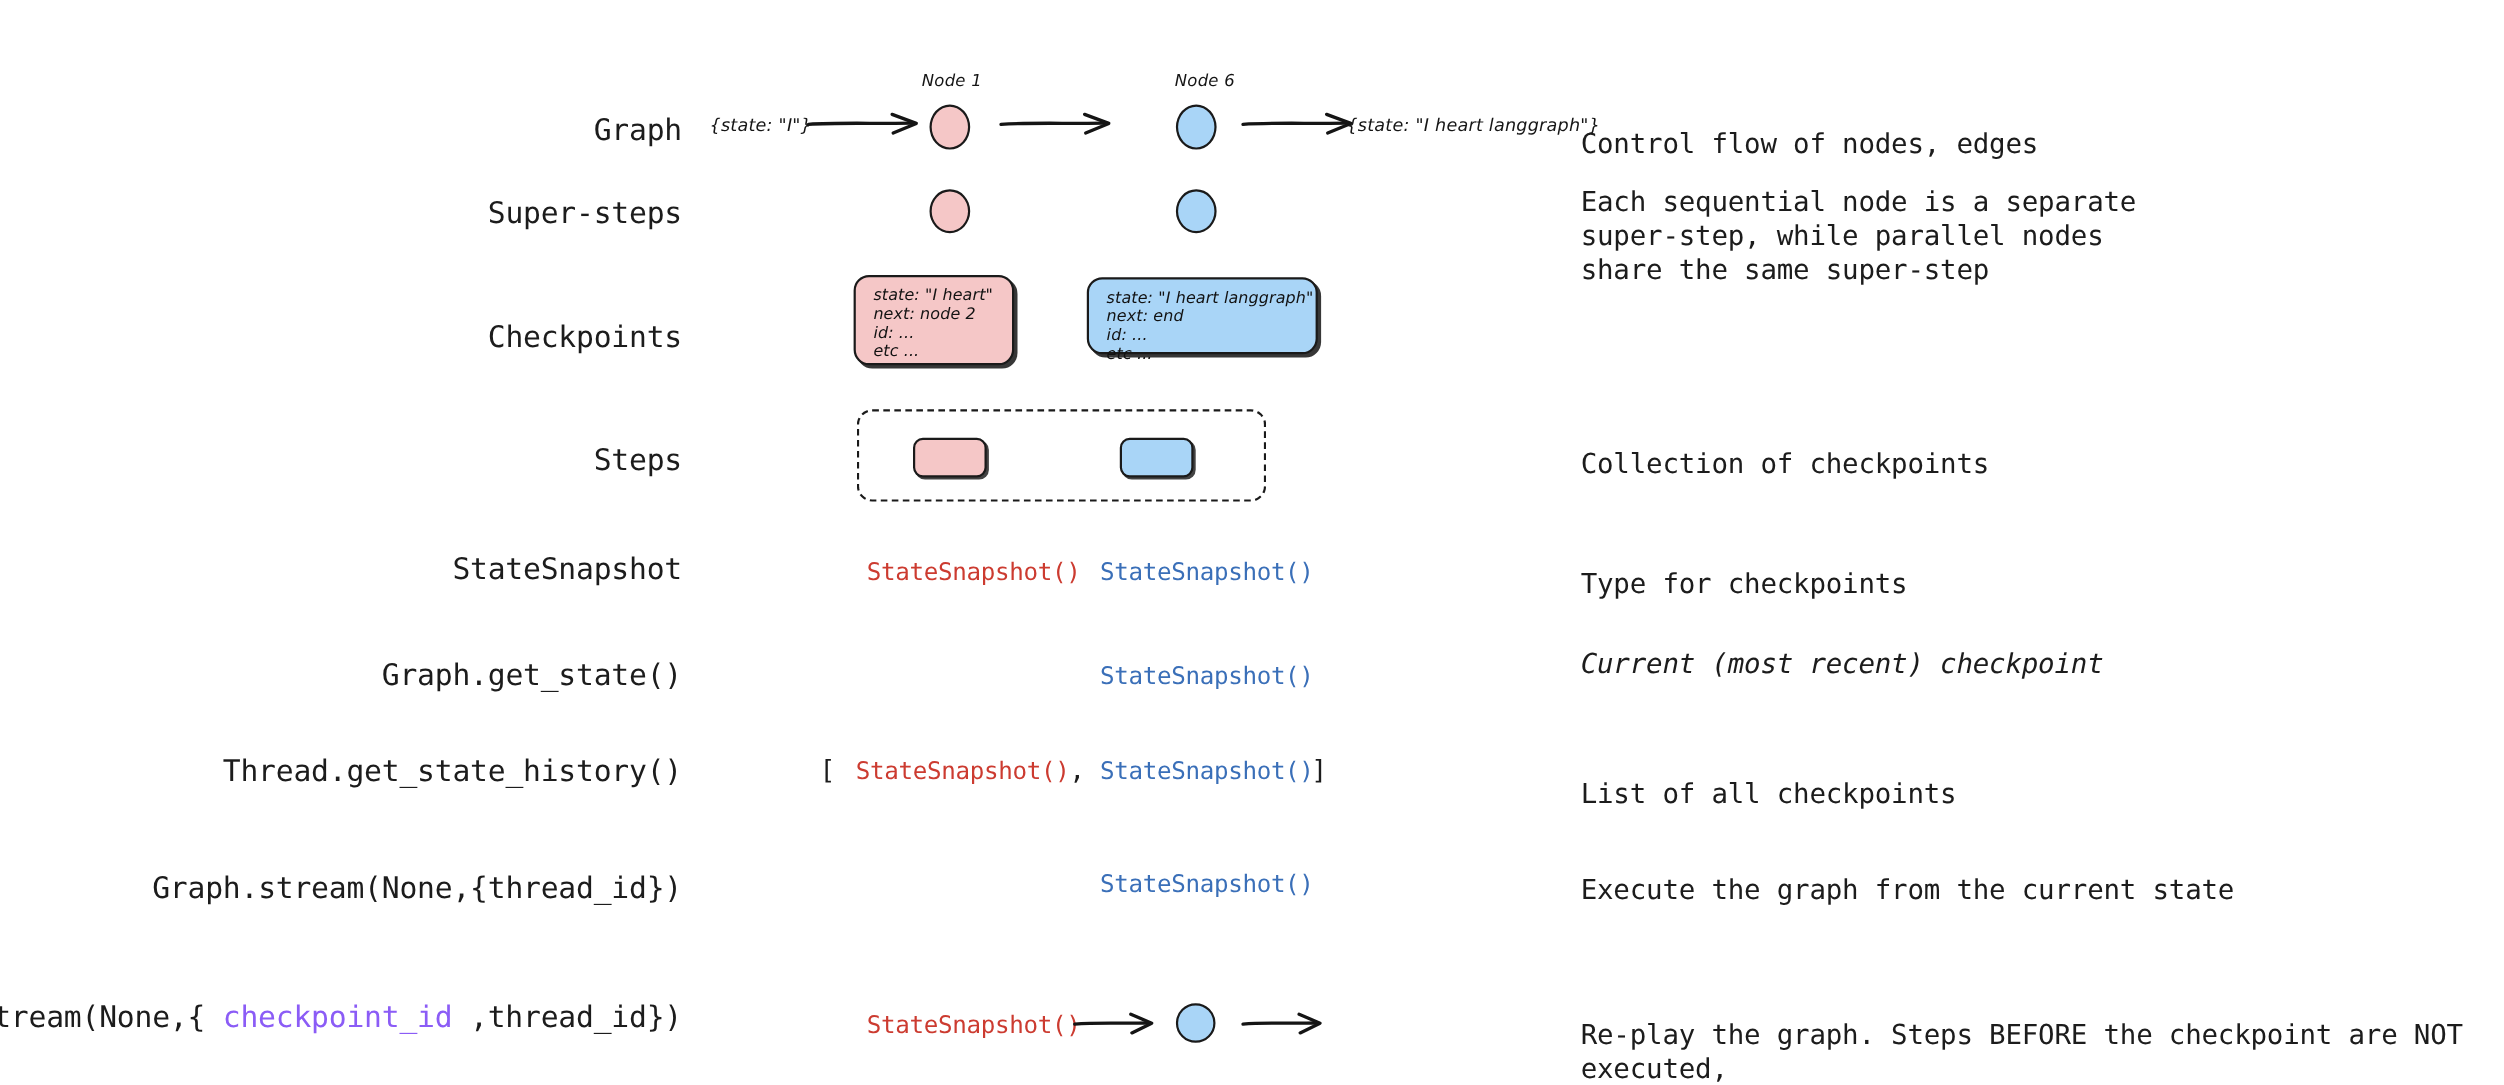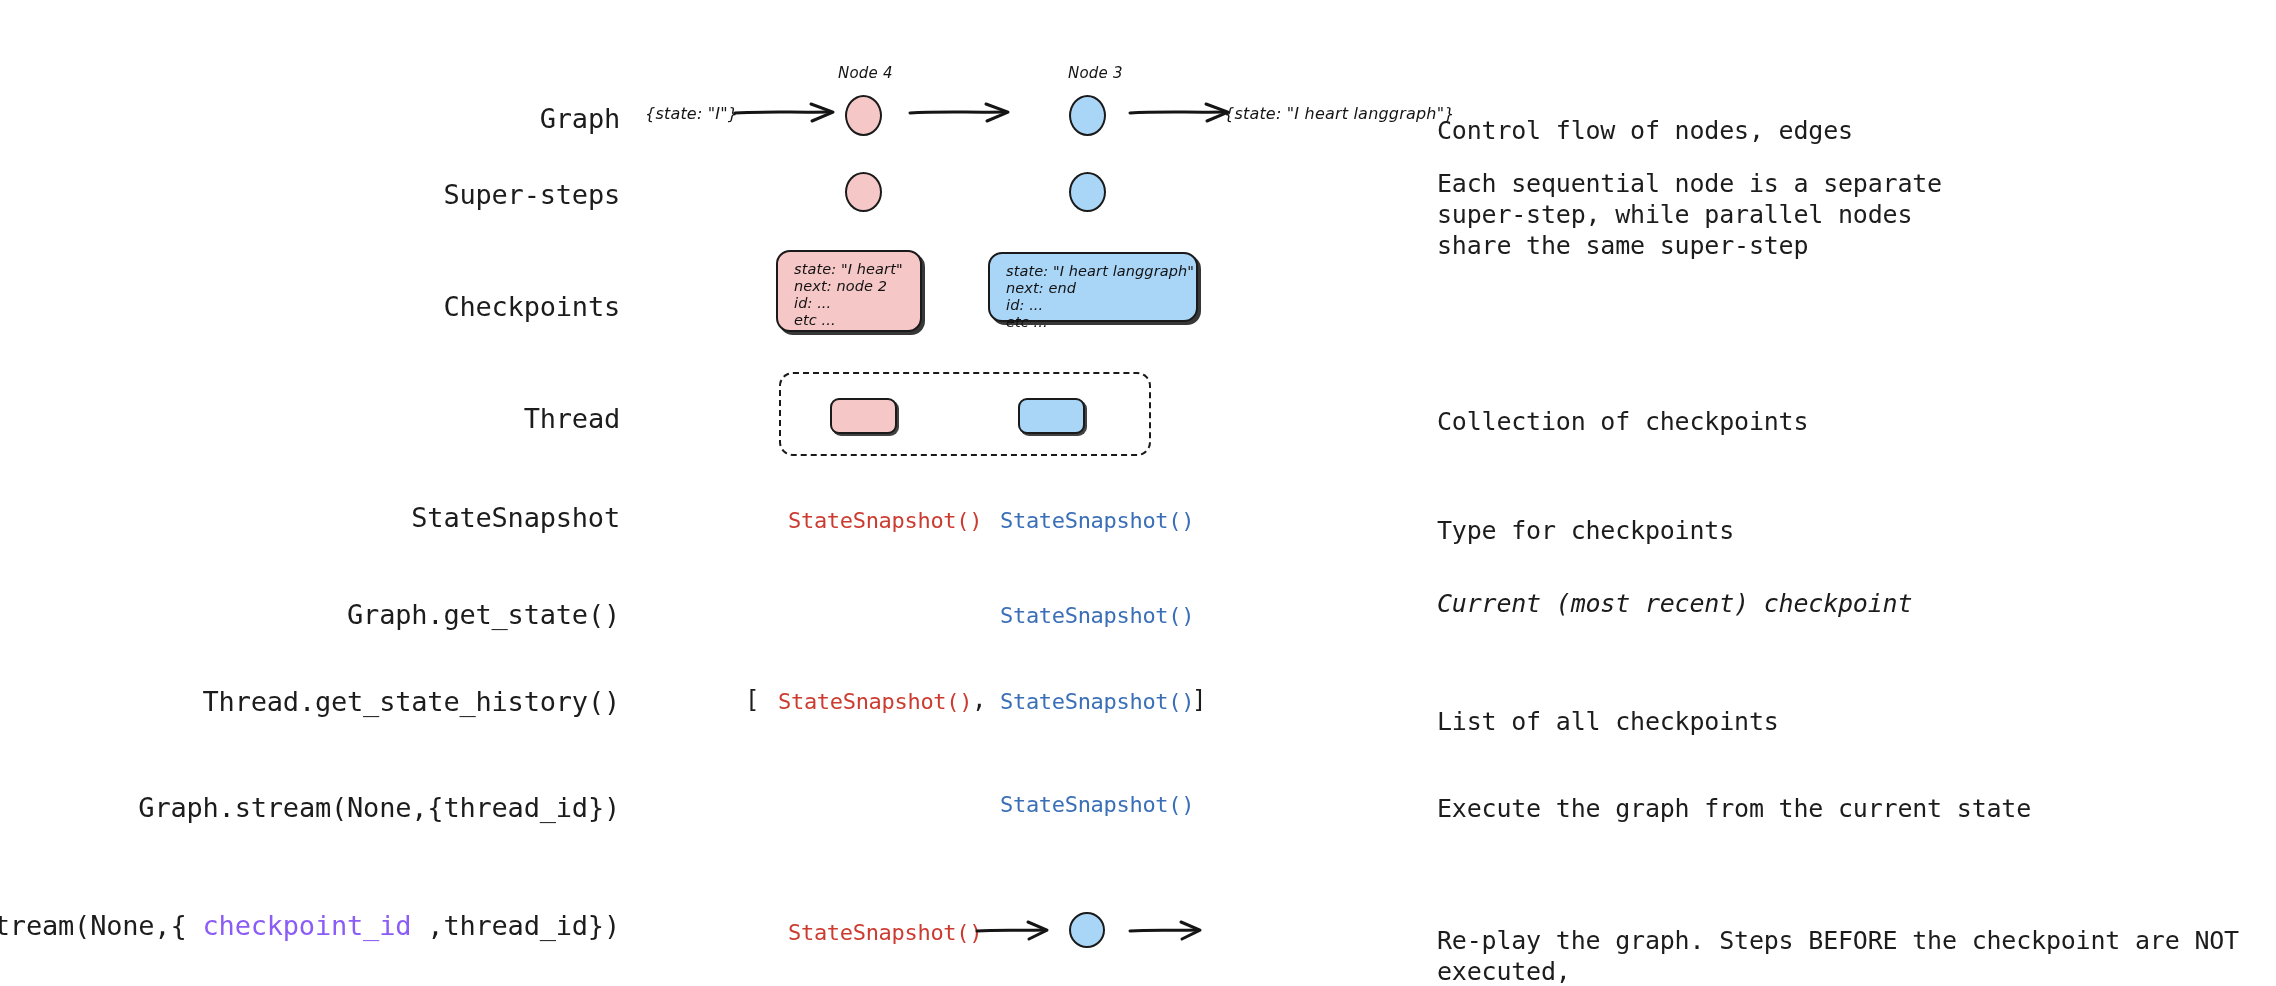--- a/index.html
+++ b/index.html
@@ -141,21 +141,21 @@
   <div class="label-col" style="top:104px;">
     <div class="row-label">Graph</div>
   </div>
   <div class="label-col" style="top:180px;">
     <div class="row-label">Super-steps</div>
   </div>
   <div class="label-col" style="top:292px;">
     <div class="row-label">Checkpoints</div>
   </div>
   <div class="label-col" style="top:404px;">
-    <div class="row-label">Thread</div>
+    <div class="row-label">Steps</div>
   </div>
   <div class="label-col" style="top:503px;">
     <div class="row-label">StateSnapshot</div>
   </div>
   <div class="label-col" style="top:600px;">
     <div class="row-label">Graph.get_state()</div>
   </div>
   <div class="label-col" style="top:687px;">
     <div class="row-label">Thread.get_state_history()</div>
   </div>
@@ -166,29 +166,29 @@
     <div class="row-label"><span>Graph.stream(None,{ </span><span class="inline-red">checkpoint_id</span><span> ,thread_id})</span></div>
   </div>
 
   <div class="hand" style="left:645px; top:104px;">{state: "I"}</div>
 
   <svg class="arrow" style="left:733px; top:100px;" width="110" height="24" viewBox="0 0 110 24">
     <path d="M2 13 C 30 11.2, 62 12.6, 96 12" stroke="#151515" stroke-width="3" fill="none" stroke-linecap="round"></path>
     <path d="M78 4 L 100 12.2 L 79 21" stroke="#151515" stroke-width="3" fill="none" stroke-linecap="round" stroke-linejoin="round"></path>
   </svg>
 
-  <div class="hand hand-node-title" style="left:838px; top:64px;">Node 4</div>
+  <div class="hand hand-node-title" style="left:838px; top:64px;">Node 1</div>
   <div class="node pink" style="left:845px; top:95px; width:37px; height:41px;"></div>
 
   <svg class="arrow" style="left:908px; top:100px;" width="110" height="24" viewBox="0 0 110 24">
     <path d="M2 13 C 30 11.2, 62 12.6, 96 12" stroke="#151515" stroke-width="3" fill="none" stroke-linecap="round"></path>
     <path d="M78 4 L 100 12.2 L 79 21" stroke="#151515" stroke-width="3" fill="none" stroke-linecap="round" stroke-linejoin="round"></path>
   </svg>
 
-  <div class="hand hand-node-title" style="left:1068px; top:64px;">Node 3</div>
+  <div class="hand hand-node-title" style="left:1068px; top:64px;">Node 6</div>
   <div class="node blue" style="left:1069px; top:95px; width:37px; height:41px;"></div>
 
   <svg class="arrow" style="left:1128px; top:100px;" width="110" height="24" viewBox="0 0 110 24">
     <path d="M2 13 C 30 11.2, 62 12.6, 96 12" stroke="#151515" stroke-width="3" fill="none" stroke-linecap="round"></path>
     <path d="M78 4 L 100 12.2 L 79 21" stroke="#151515" stroke-width="3" fill="none" stroke-linecap="round" stroke-linejoin="round"></path>
   </svg>
 
   <div class="hand" style="left:1224px; top:104px;">{state: "I heart langgraph"}</div>
 
   <div class="desc" style="top:99px;">Control flow of nodes, edges</div>

